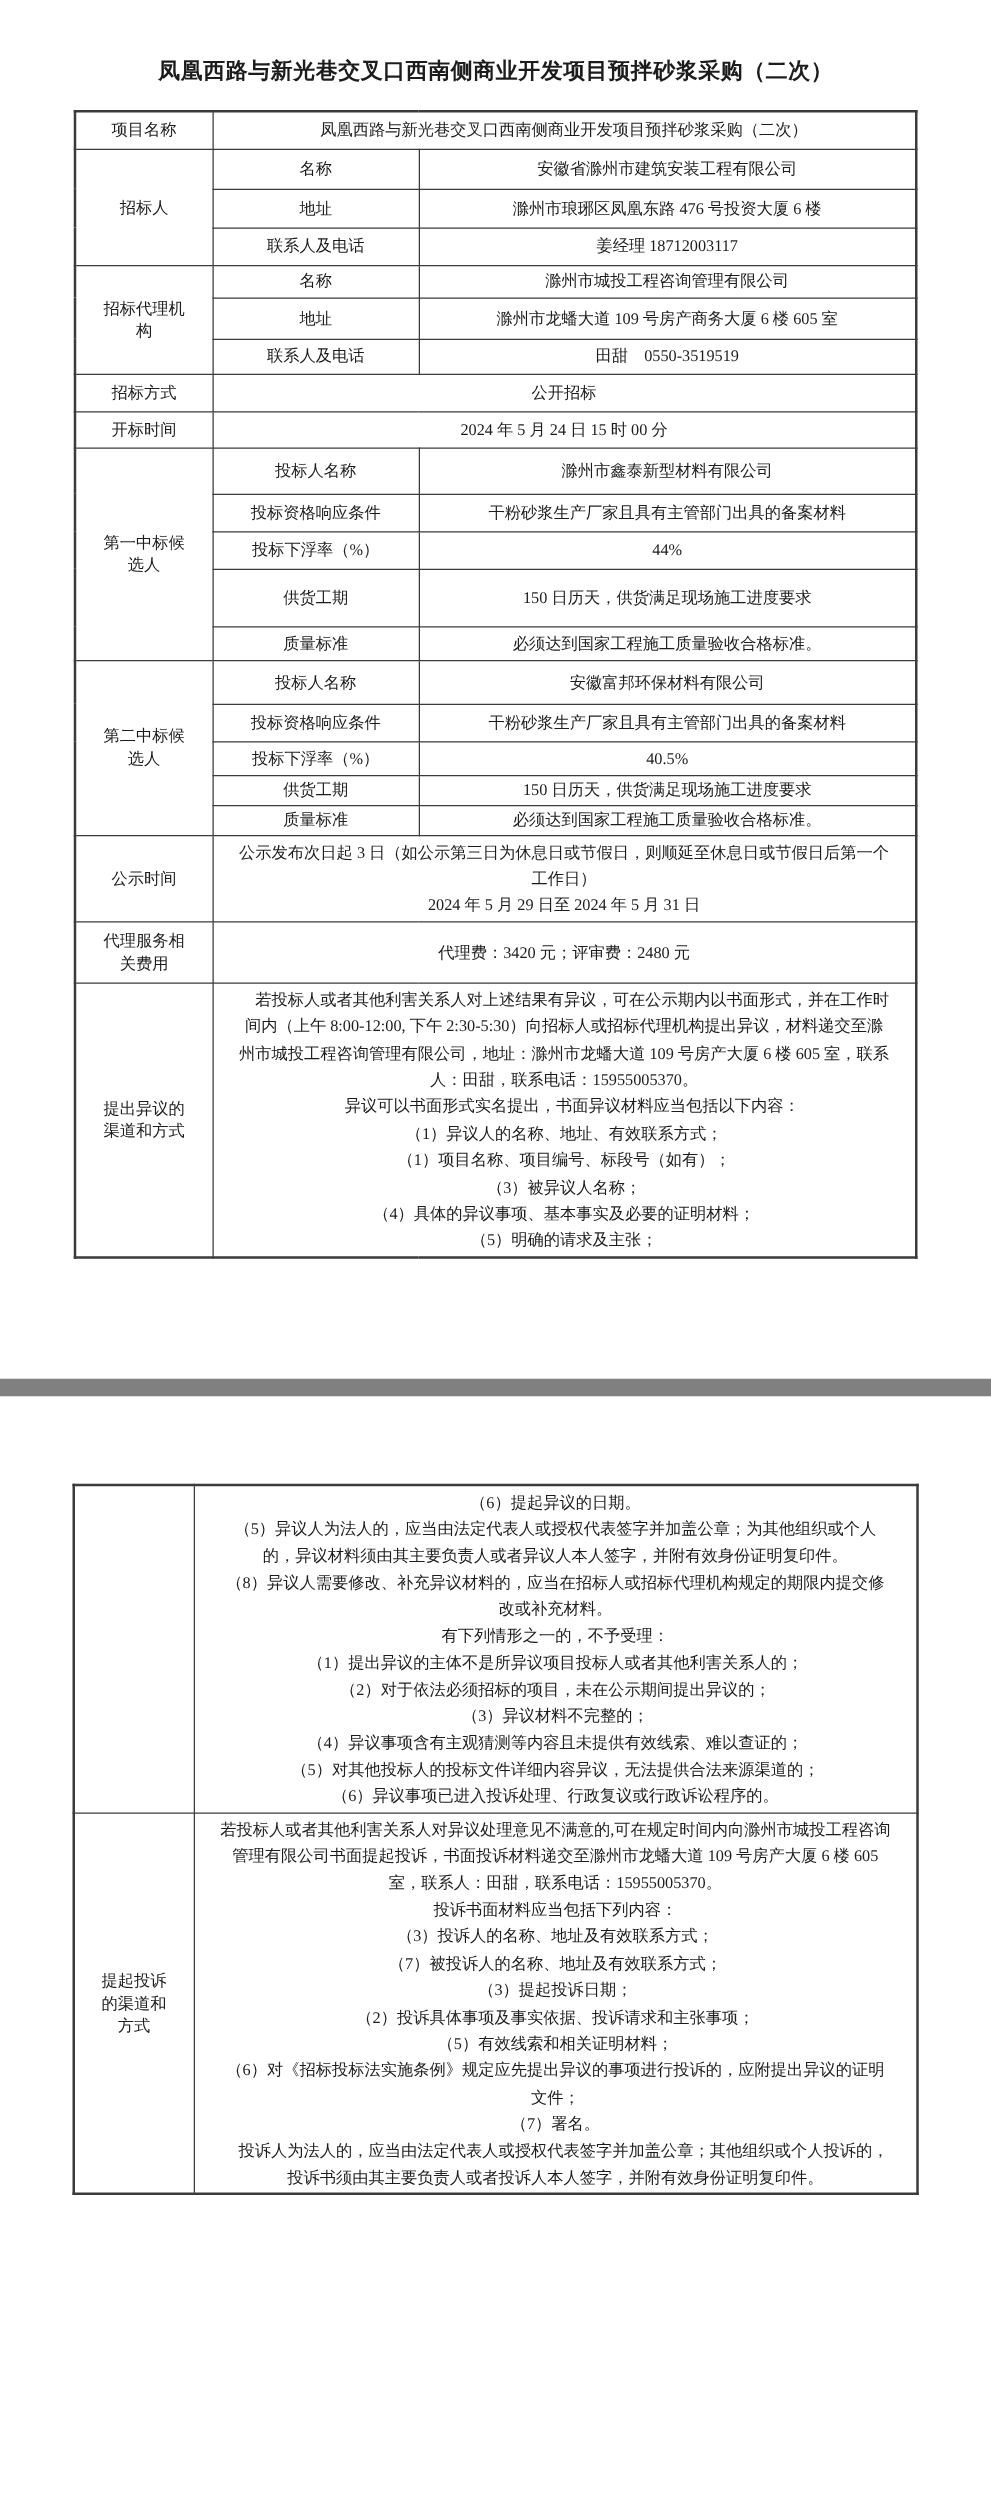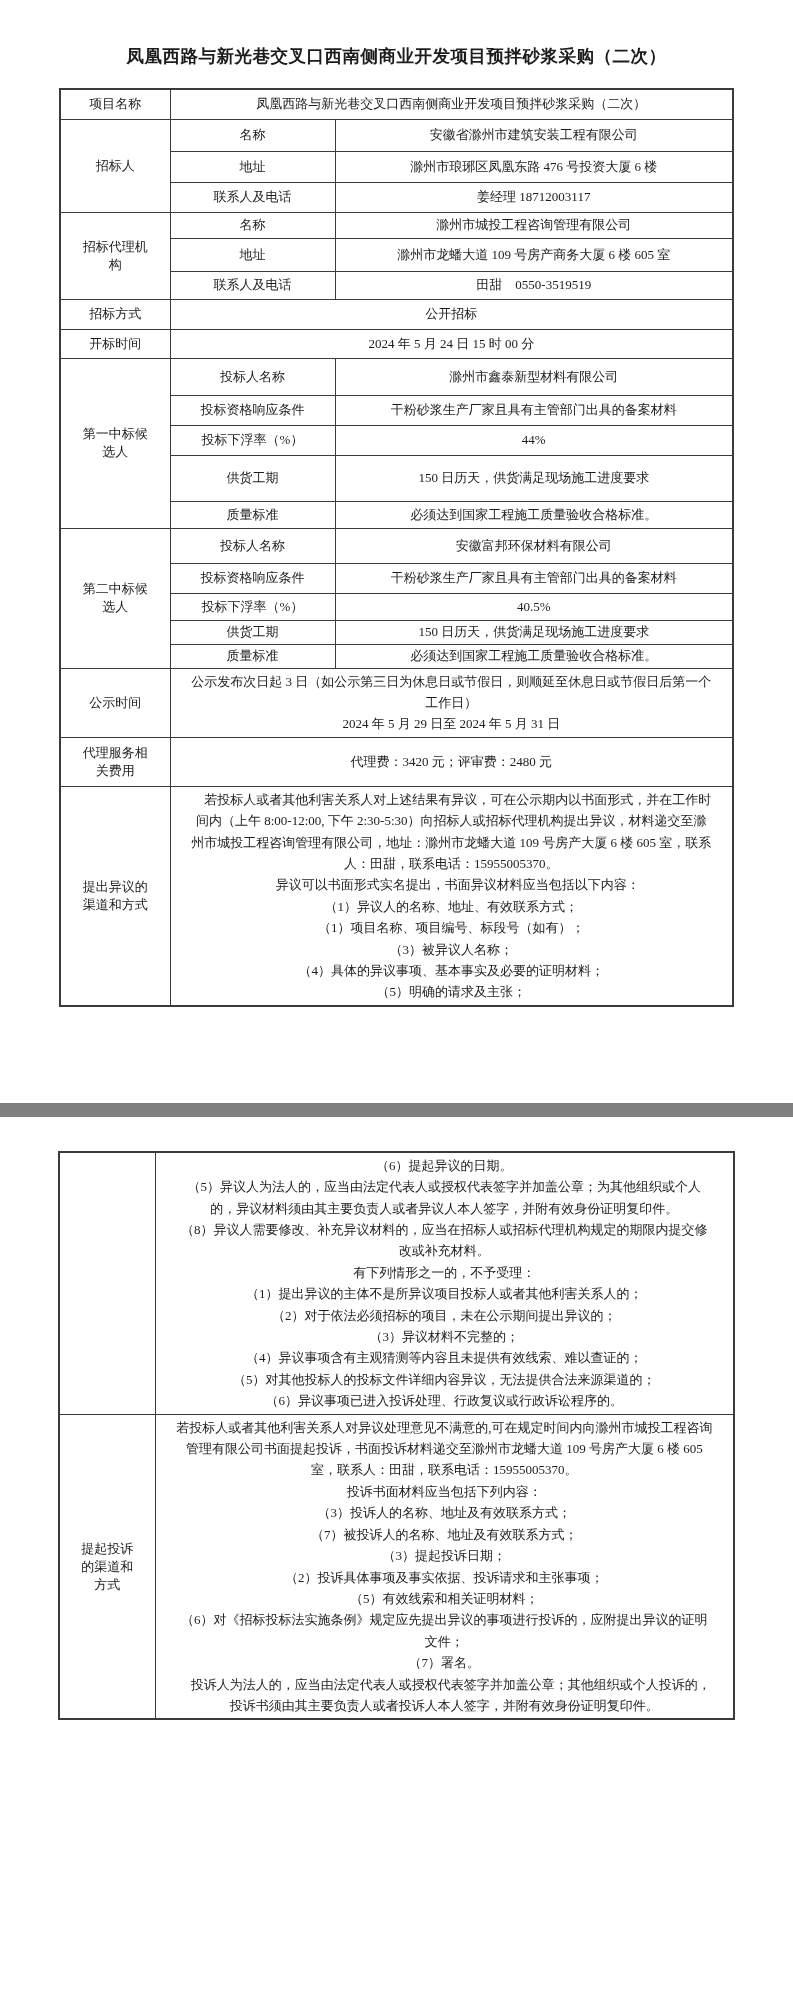--- a/index.html
+++ b/index.html
@@ -50,21 +50,21 @@
     white-space:pre-wrap;
     word-break:break-all;
   }
   td.centerlines .tline{}
   .separator{
     width:793px;
     height:14px;
     margin-top:96px;
     background:var(--separator);
   }
-  table.doc.second{margin-top:34px;}
+  table.doc.second{margin-top:70px;}
   .bottom-space{height:260px;}
 </style>
 </head>
 <body>
 
 <div class="title">
   <div>凤凰西路与新光巷交叉口西南侧商业开发项目预拌砂浆采购（二次）</div>
 </div>
 
 <table class="doc first">

